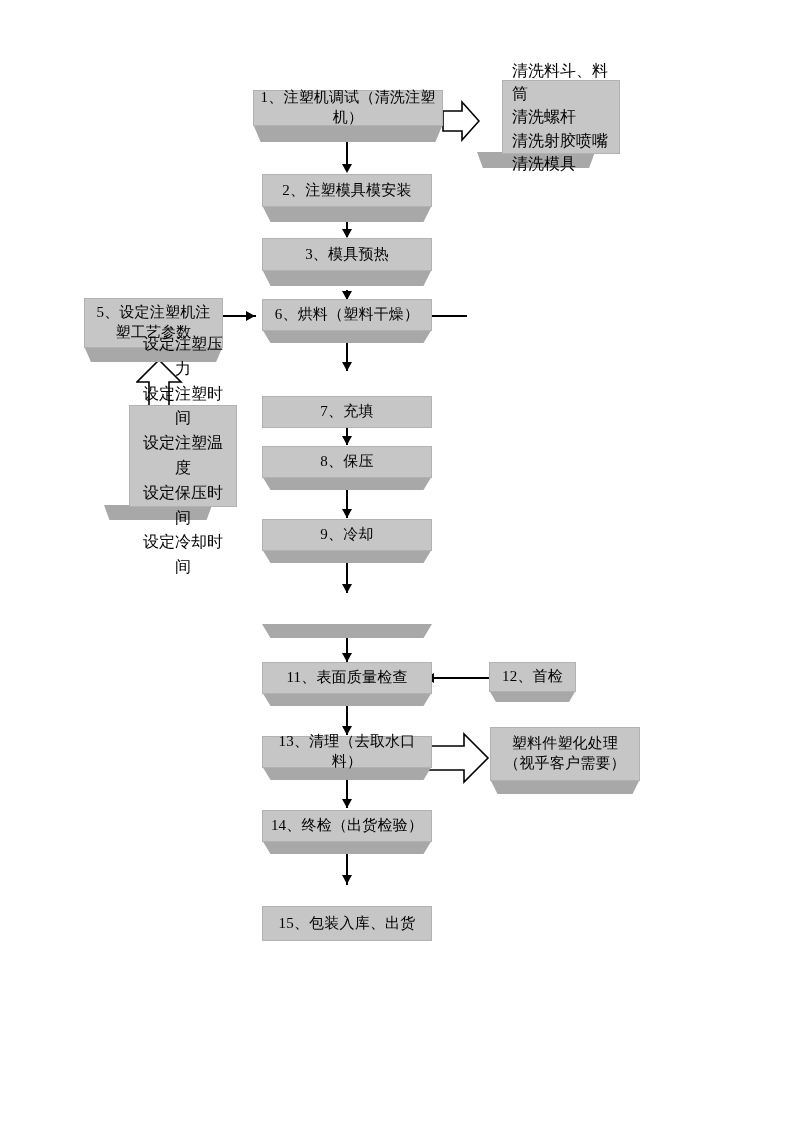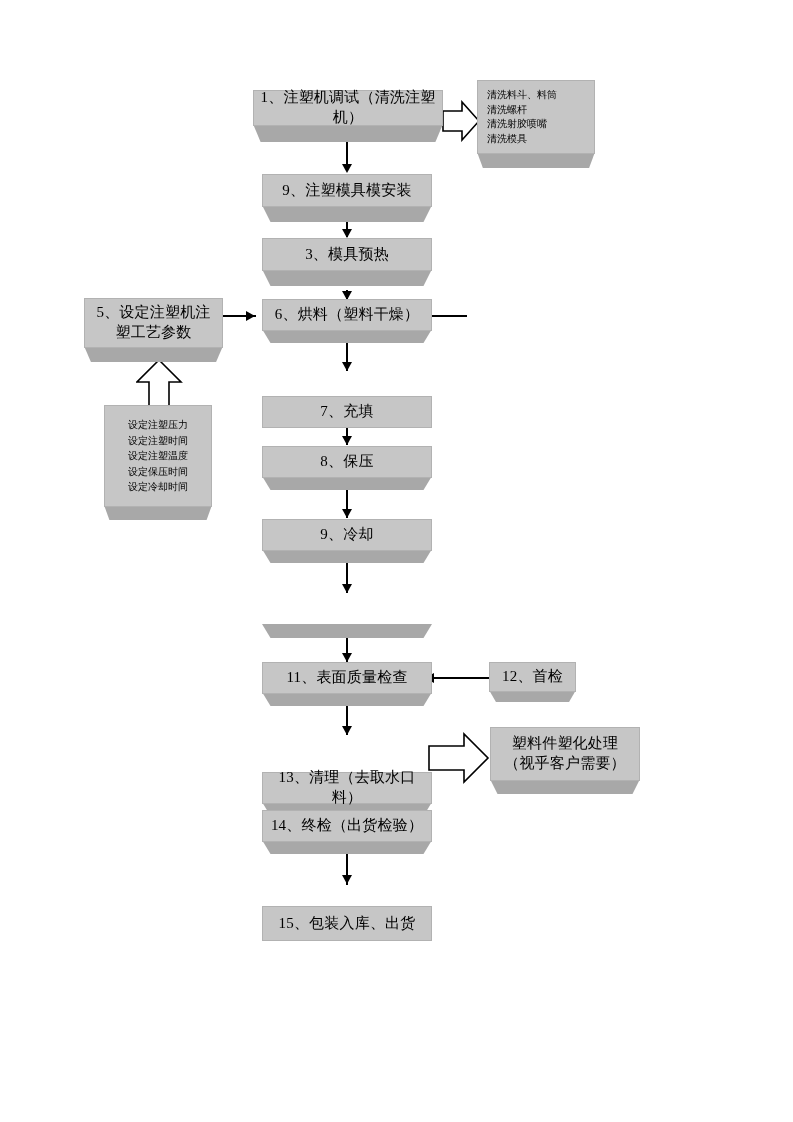--- a/index.html
+++ b/index.html
@@ -61,21 +61,21 @@
   }
   .node .slab::before {
     left: 0;
     border-top: 0 solid transparent;
   }
 
   .txt {
     font-size: 15px;
     letter-spacing: 0.2px;
   }
-  .txt-sm { font-size: 10px; }
+  .txt-sm { font-size: 16px; margin-left: 25px; }
 
   
   .vline, .hline {
     position: absolute;
     background: #000000;
   }
   .vline { width: 1.6px; }
   .hline { height: 1.6px; }
 
   .arrowhead-down, .arrowhead-left, .arrowhead-right {
@@ -177,21 +177,21 @@
   <div class="node" style="left:477px; top:80px; width:118px; height:88px;">
     <div class="slab" style="top:72px; height:16px; clip-path: polygon(0 0, 100% 0, 95% 100%, 5% 100%);"></div>
     <div class="face txt-sm" style="height:74px; justify-content:flex-start; text-align:left; padding-left:9px; line-height:1.45;">清洗料斗、料筒
 清洗螺杆
 清洗射胶喷嘴
 清洗模具</div>
   </div>
 
   <div class="node" style="left:262px; top:174px; width:170px; height:48px;">
     <div class="slab" style="top:31px; height:17px; clip-path: polygon(0 0, 100% 0, 95% 100%, 5% 100%);"></div>
-    <div class="face txt" style="height:33px;">9、注塑模具模安装</div>
+    <div class="face txt" style="height:33px;">2、注塑模具模安装</div>
   </div>
 
   <div class="node" style="left:262px; top:238px; width:170px; height:48px;">
     <div class="slab" style="top:31px; height:17px; clip-path: polygon(0 0, 100% 0, 95% 100%, 5% 100%);"></div>
     <div class="face txt" style="height:33px;">3、模具预热</div>
   </div>
 
   <div class="node" style="left:84px; top:298px; width:139px; height:64px;">
     <div class="slab" style="top:48px; height:16px; clip-path: polygon(0 0, 100% 0, 95% 100%, 5% 100%);"></div>
     <div class="face txt" style="height:50px;">5、设定注塑机注
@@ -235,21 +235,21 @@
   <div class="node" style="left:262px; top:662px; width:170px; height:44px;">
     <div class="slab" style="top:30px; height:14px; clip-path: polygon(0 0, 100% 0, 95% 100%, 5% 100%);"></div>
     <div class="face txt" style="height:32px;">11、表面质量检查</div>
   </div>
 
   <div class="node" style="left:489px; top:662px; width:87px; height:40px;">
     <div class="slab" style="top:28px; height:12px; clip-path: polygon(0 0, 100% 0, 92% 100%, 8% 100%);"></div>
     <div class="face txt" style="height:30px;">12、首检</div>
   </div>
 
-  <div class="node" style="left:262px; top:772px; width:170px; height:36px;">
+  <div class="node" style="left:262px; top:736px; width:170px; height:36px;">
     <div class="slab" style="top:30px; height:14px; clip-path: polygon(0 0, 100% 0, 95% 100%, 5% 100%);"></div>
     <div class="face txt" style="height:32px;">13、清理（去取水口料）</div>
   </div>
 
   <div class="node" style="left:490px; top:727px; width:150px; height:67px;">
     <div class="slab" style="top:52px; height:15px; clip-path: polygon(0 0, 100% 0, 95% 100%, 5% 100%);"></div>
     <div class="face txt" style="height:54px;">塑料件塑化处理
 （视乎客户需要）</div>
   </div>
 

